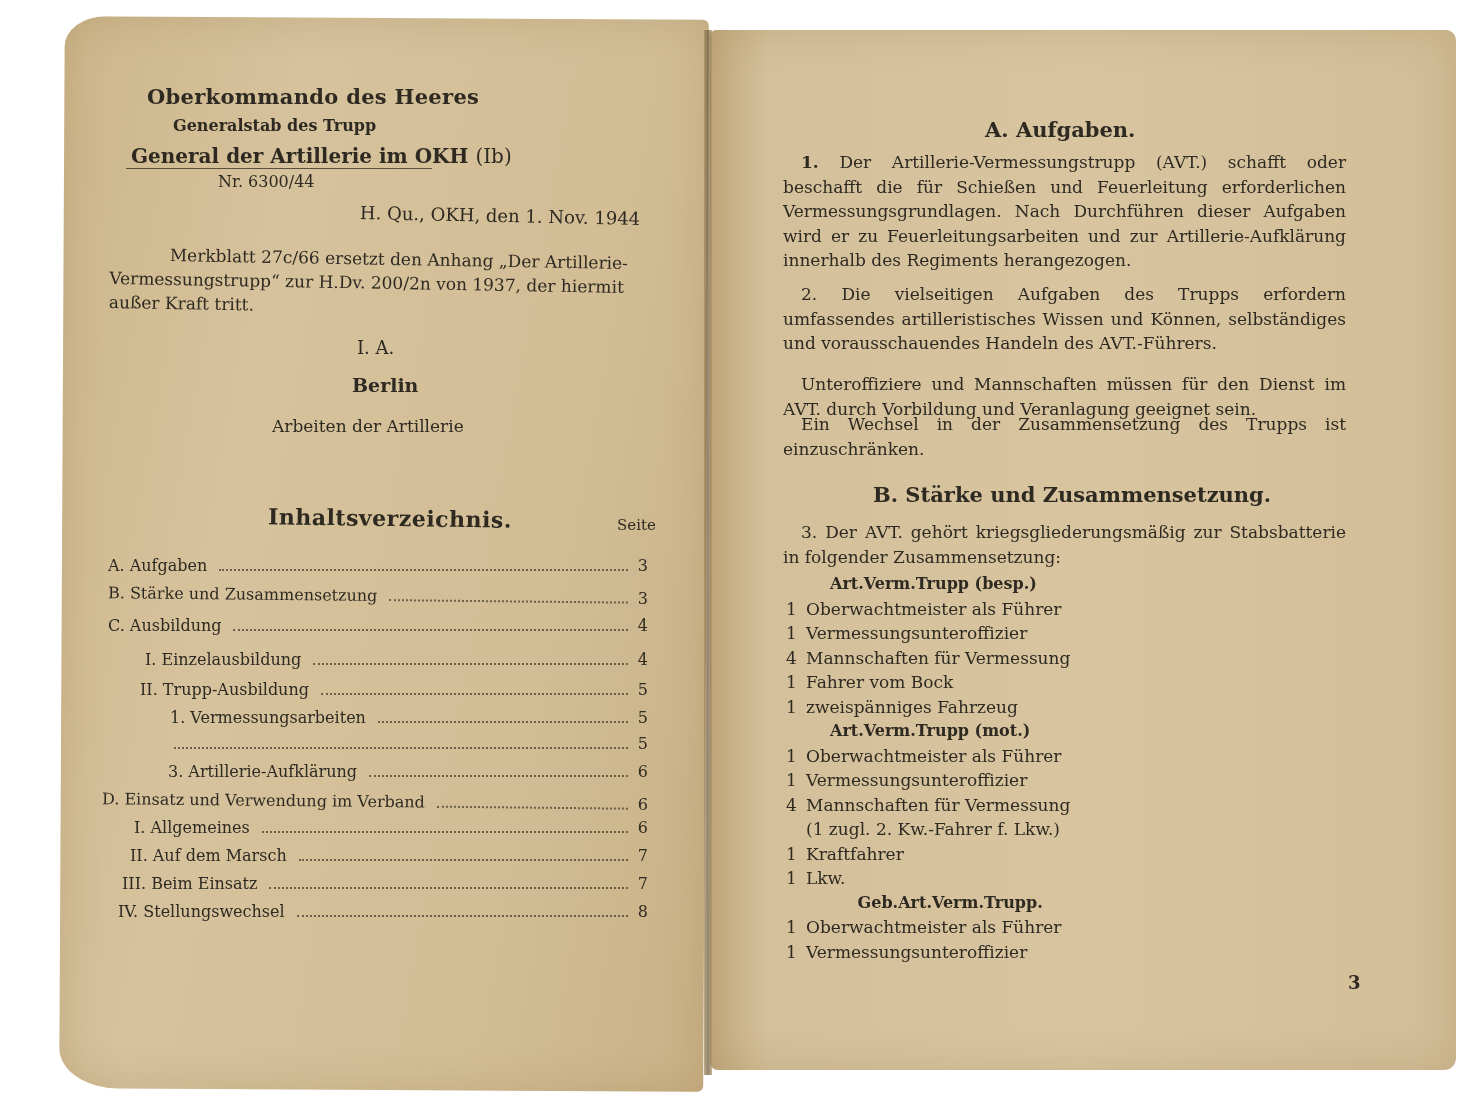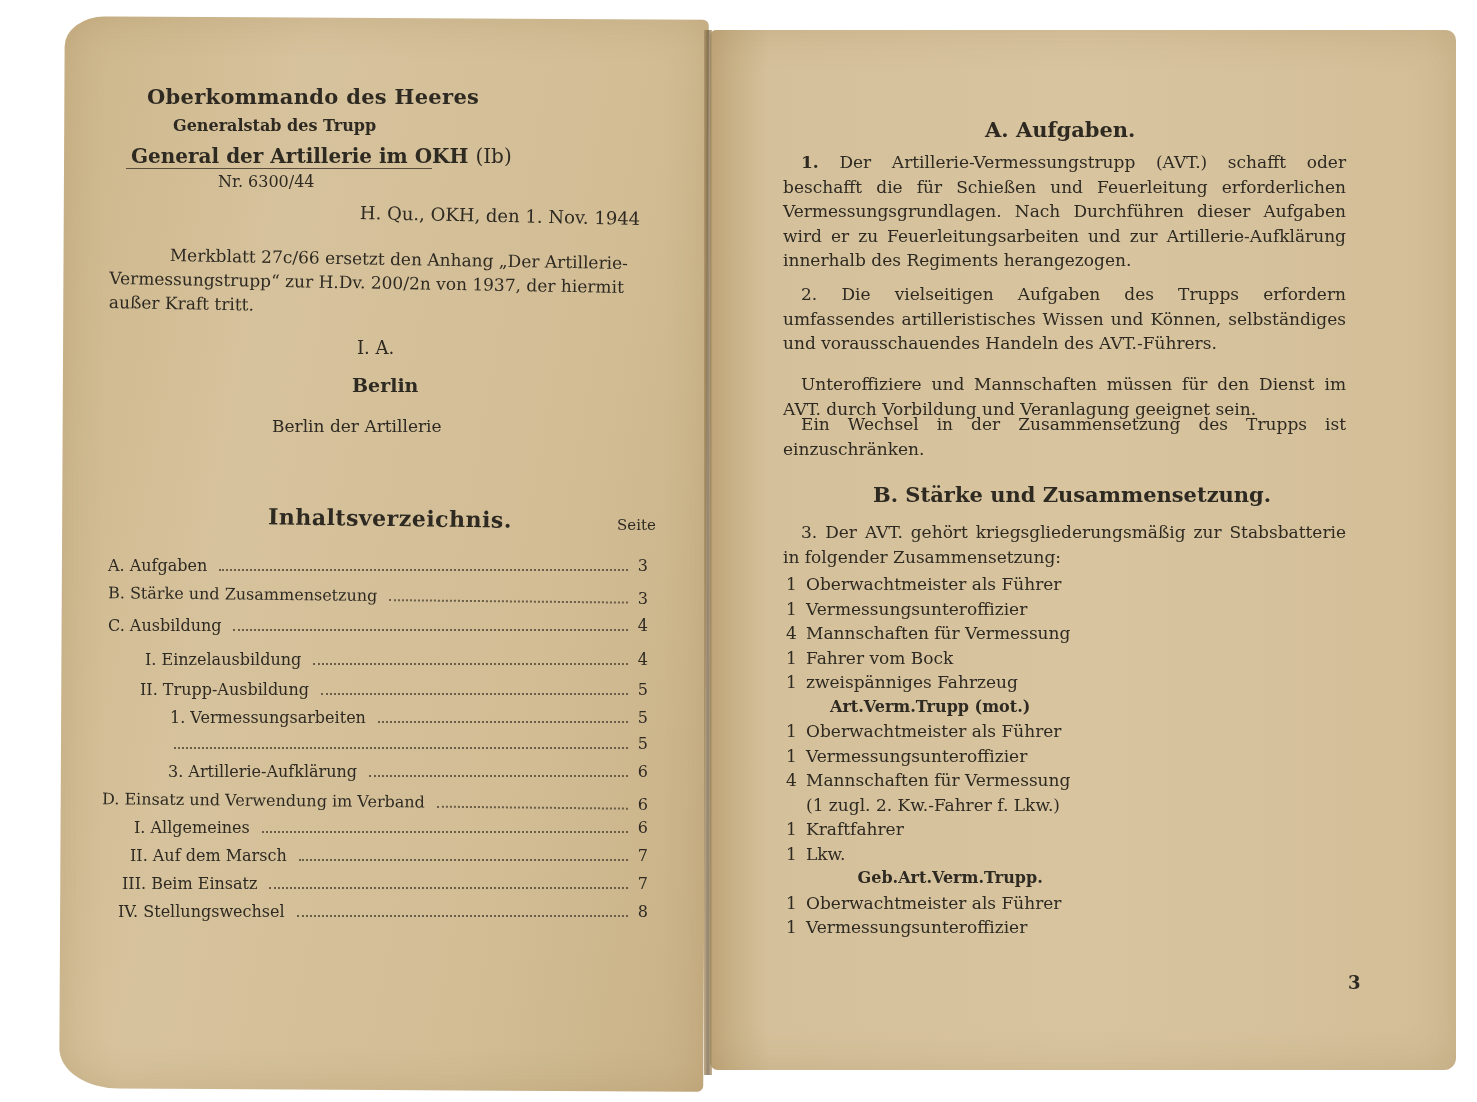--- a/index.html
+++ b/index.html
@@ -77,21 +77,21 @@
   <span class="normal">(Ib)</span>
 </div>
 <div class="abs rule"></div>
 <div class="abs refno">Nr. 6300/44</div>
 <div class="abs dateline">H. Qu., OKH, den 1. Nov. 1944</div>
 
 <div class="abs para-left"><span class="indent"></span><span>Merkblatt 27c/66 ersetzt den Anhang „Der Artillerie-Vermessungstrupp“ zur H.Dv. 200/2n von 1937, der hiermit außer Kraft tritt.</span></div>
 
 <div class="abs ia">I. A.</div>
 <div class="abs berlin">Berlin</div>
-<div class="abs gendir">Berlin der Artillerie</div>
+<div class="abs gendir">Arbeiten der Artillerie</div>
 
 <div class="abs toc-title">Inhaltsverzeichnis.</div>
 <div class="abs toc-seite">Seite</div>
 
 <div class="toc">
   <div class="toc-row" style="left:8px; top:6px; width:540px;">
     <span class="lbl">A. Aufgaben</span>
       <span class="dots"></span>
       <span class="pg">3</span>
   </div>
@@ -174,20 +174,21 @@
 </div>
 
 <div class="abs h-b">B. Stärke und Zusammensetzung.</div>
 
 <div class="rpara" style="top:520px; text-indent:18px;">
   <span>3.</span>
   <span>Der AVT. gehört kriegsgliederungsmäßig zur Stabsbatterie in folgender Zusammensetzung:</span>
 </div>
 
 <div class="list" style="top:572px;">
+  <div class="li sub-h" style="padding-left:44px;">Art.Verm.Trupp (besp.)</div>
   <div class="li"><span class="q">1</span><span>Oberwachtmeister als Führer</span></div>
   <div class="li"><span class="q">1</span><span>Vermessungsunteroffizier</span></div>
   <div class="li"><span class="q">4</span><span>Mannschaften für Vermessung</span></div>
   <div class="li"><span class="q">1</span><span>Fahrer vom Bock</span></div>
   <div class="li"><span class="q">1</span><span>zweispänniges Fahrzeug</span></div>
 
   <div class="li sub-h" style="padding-left:44px;">Art.Verm.Trupp (mot.)</div>
   <div class="li"><span class="q">1</span><span>Oberwachtmeister als Führer</span></div>
   <div class="li"><span class="q">1</span><span>Vermessungsunteroffizier</span></div>
   <div class="li"><span class="q">4</span><span>Mannschaften für Vermessung</span></div>

